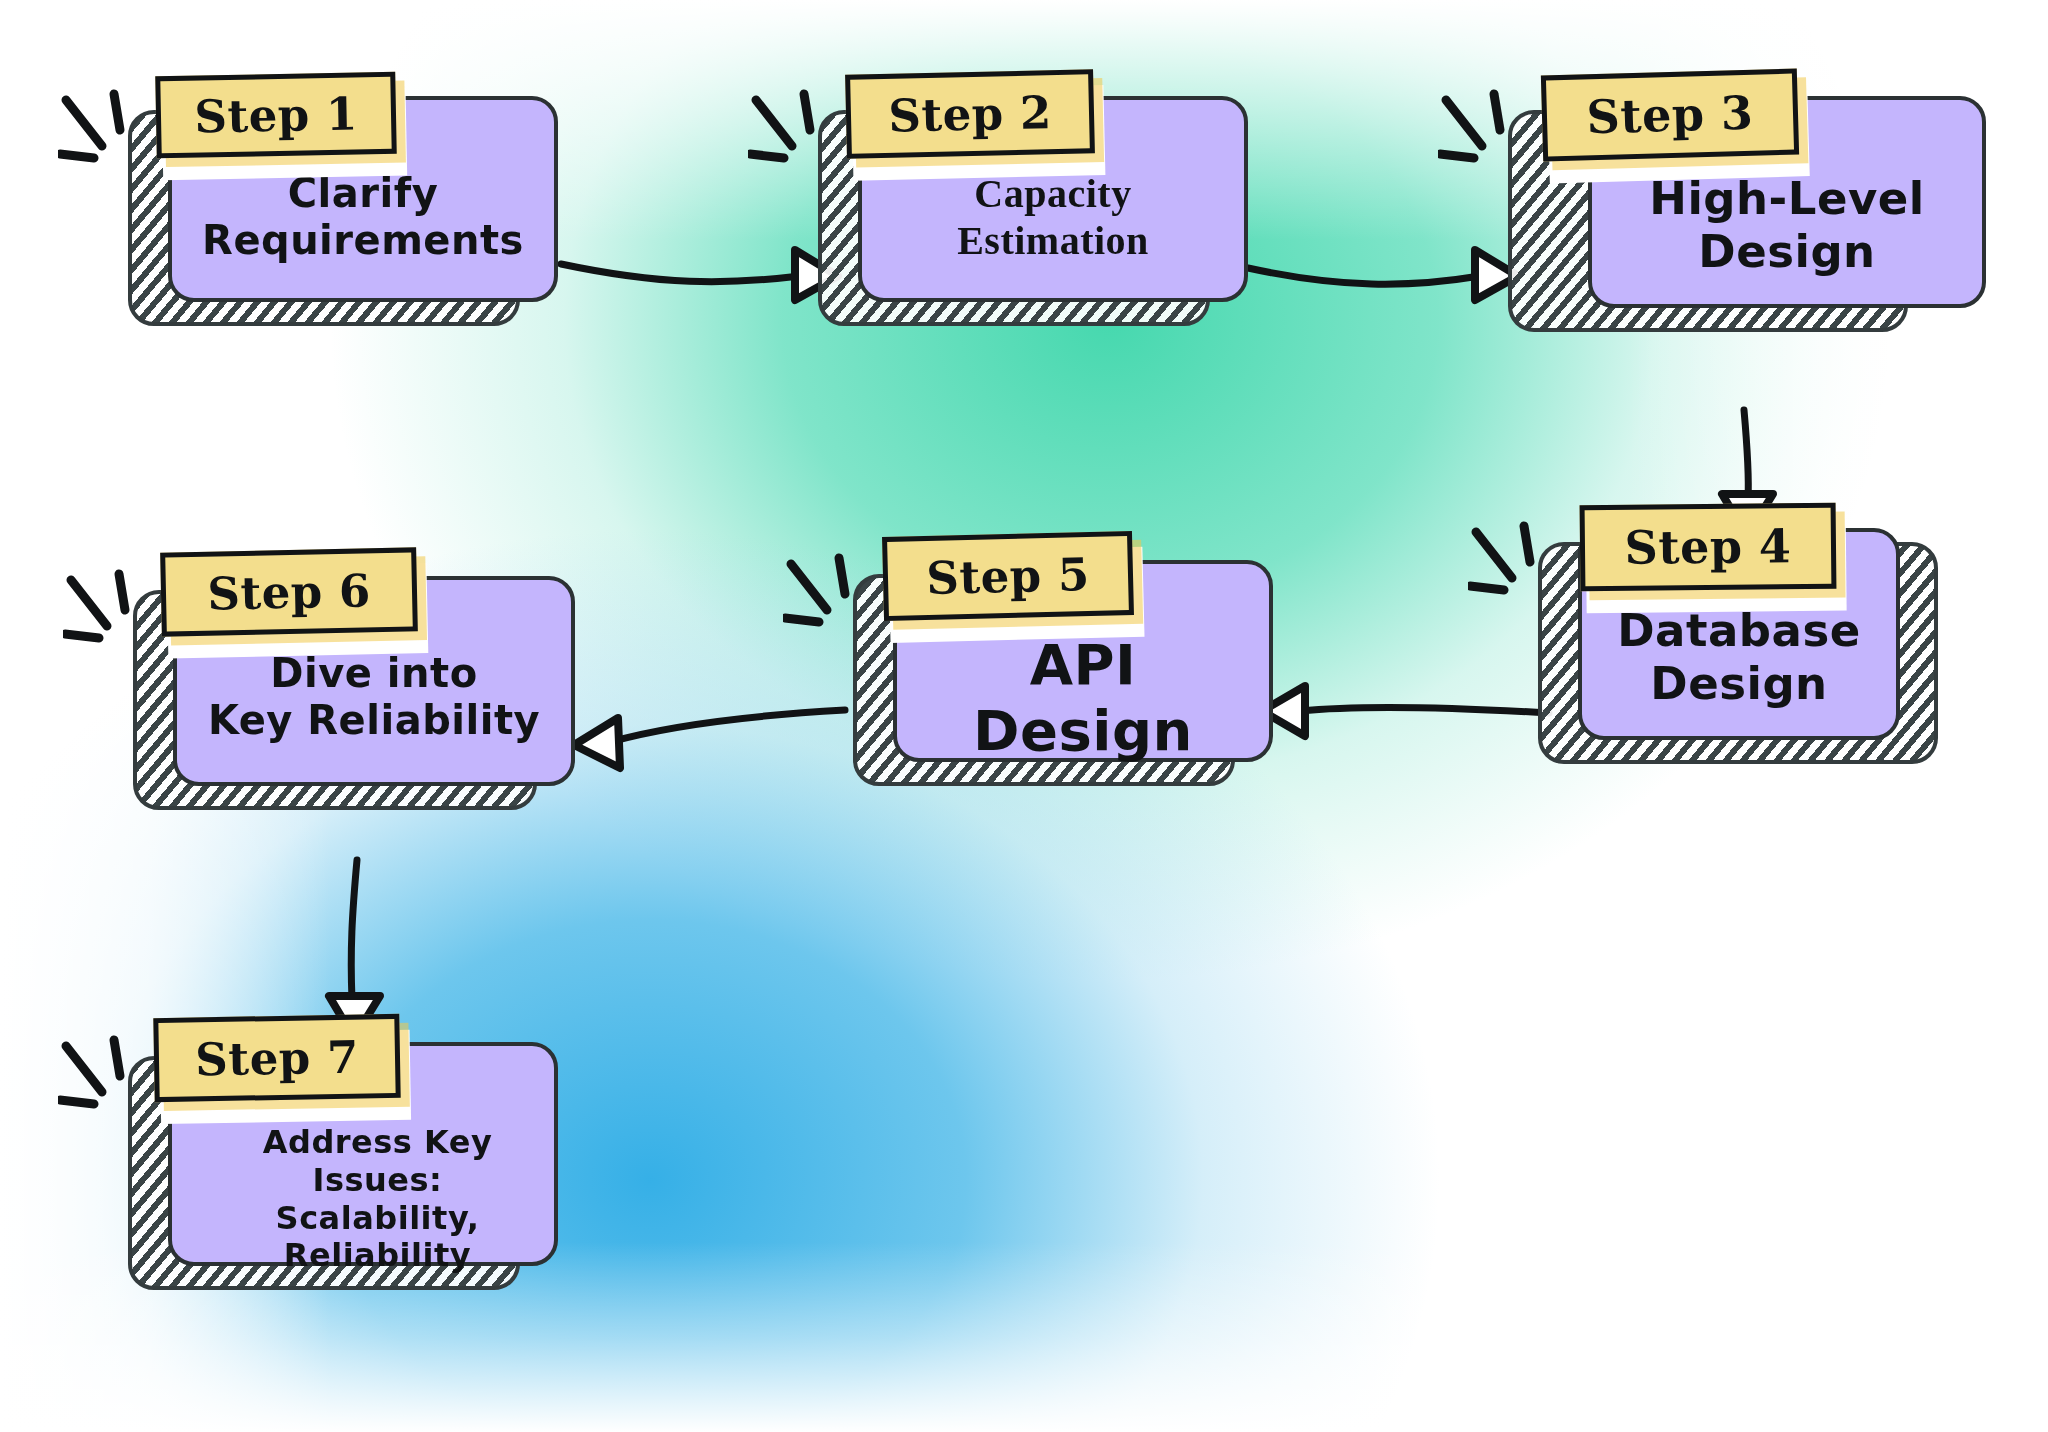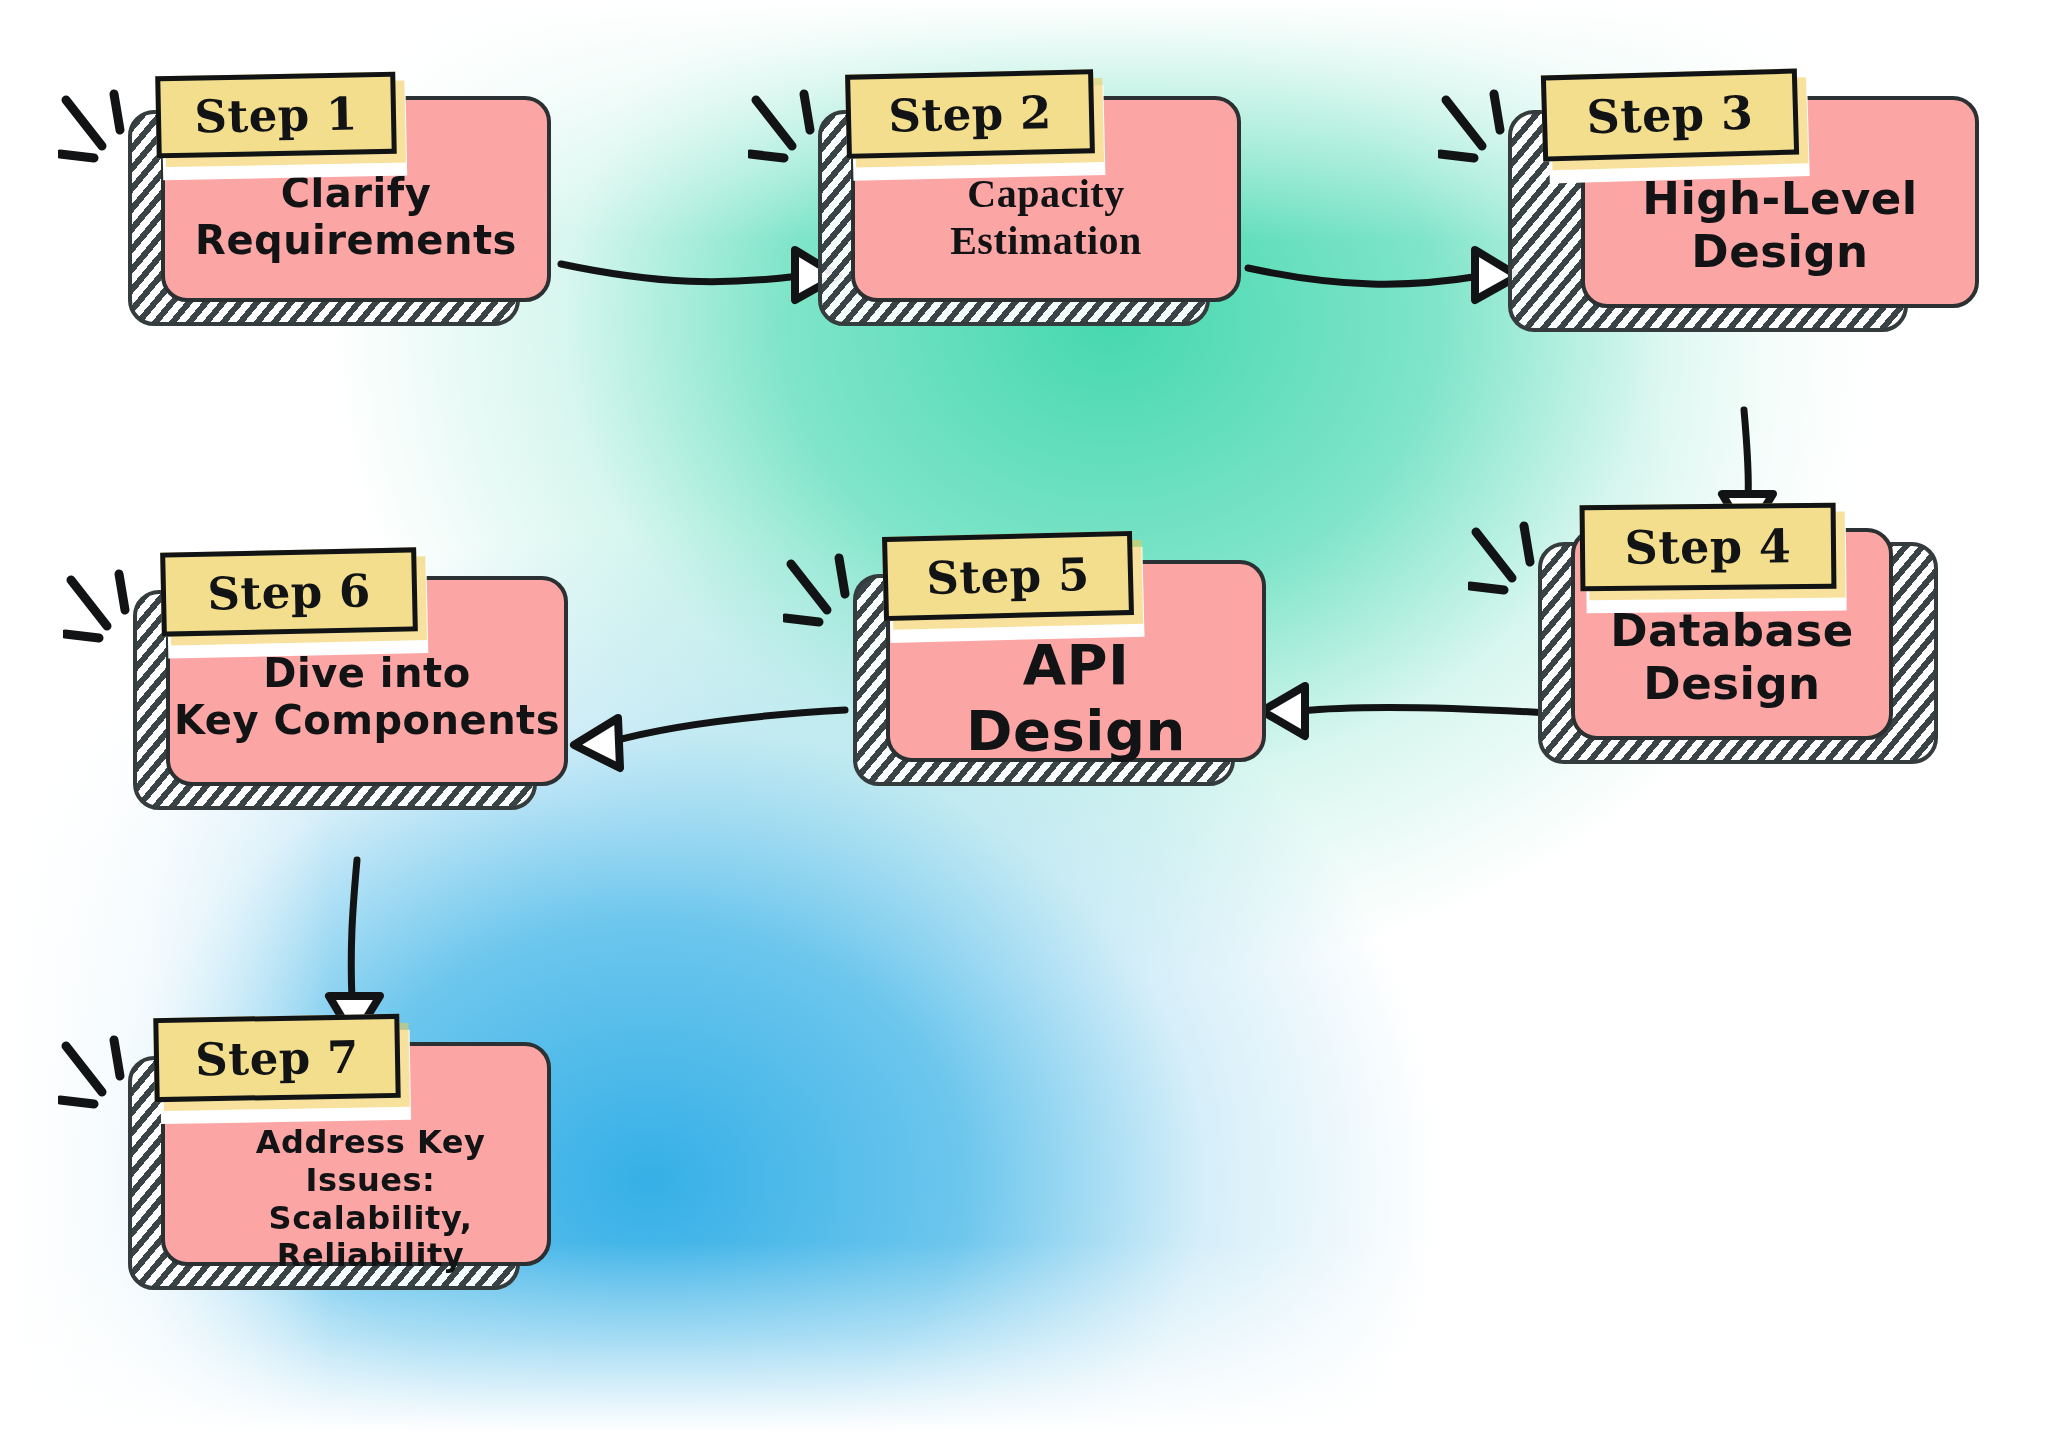--- a/index.html
+++ b/index.html
@@ -43,22 +43,22 @@
     background:
       repeating-linear-gradient(
         -50deg,
         #3a4446 0px, #3a4446 6px,
         rgba(255,255,255,0.92) 6px, rgba(255,255,255,0.92) 13px
       );
     border:4px solid #343c3e;
     box-sizing:border-box;
   }
   .face{
-    position:absolute;left:31px;top:0px;
-    background:#fca5a5;
+    position:absolute;left:38px;top:0px;
+    background:#c4b5fd;
     border:4px solid #2b3133;
     border-radius:26px;
     box-sizing:border-box;
     overflow:visible;
   }
   .body-text{
     position:absolute;left:0;right:0;
     text-align:center;color:#111315;
     font-weight:700;line-height:1.18;
     letter-spacing:0.5px;
@@ -247,21 +247,21 @@
 <div class="node" style="left:135px;top:576px;width:440px;height:250px;">
   <svg class="sparks" viewBox="0 0 80 76">
     <line x1="8" y1="12" x2="44" y2="58" stroke="#111315" stroke-width="9" stroke-linecap="round"></line>
     <line x1="56" y1="6" x2="62" y2="42" stroke="#111315" stroke-width="9" stroke-linecap="round"></line>
     <line x1="2" y1="66" x2="36" y2="70" stroke="#111315" stroke-width="9" stroke-linecap="round"></line>
   </svg>
   <div class="hatch" style="width:404px;height:220px;"></div>
   <div class="face" style="width:402px;height:210px;">
     <div class="body-text font-round" style="top:70px;font-size:40px;">
         <div>Dive into</div>
-        <div>Key Components</div>
+        <div>Key Reliability</div>
       </div>
   </div>
   <div class="chip-wrap" style="left:26px;top:-26px;width:256px;height:84px;transform:rotate(-1.2deg);">
     <div class="chip-paper"></div>
     <div class="chip-shadow"></div>
     <div class="chip">
       <span style="font-size:45px;">Step 6</span>
     </div>
   </div>
 </div>

